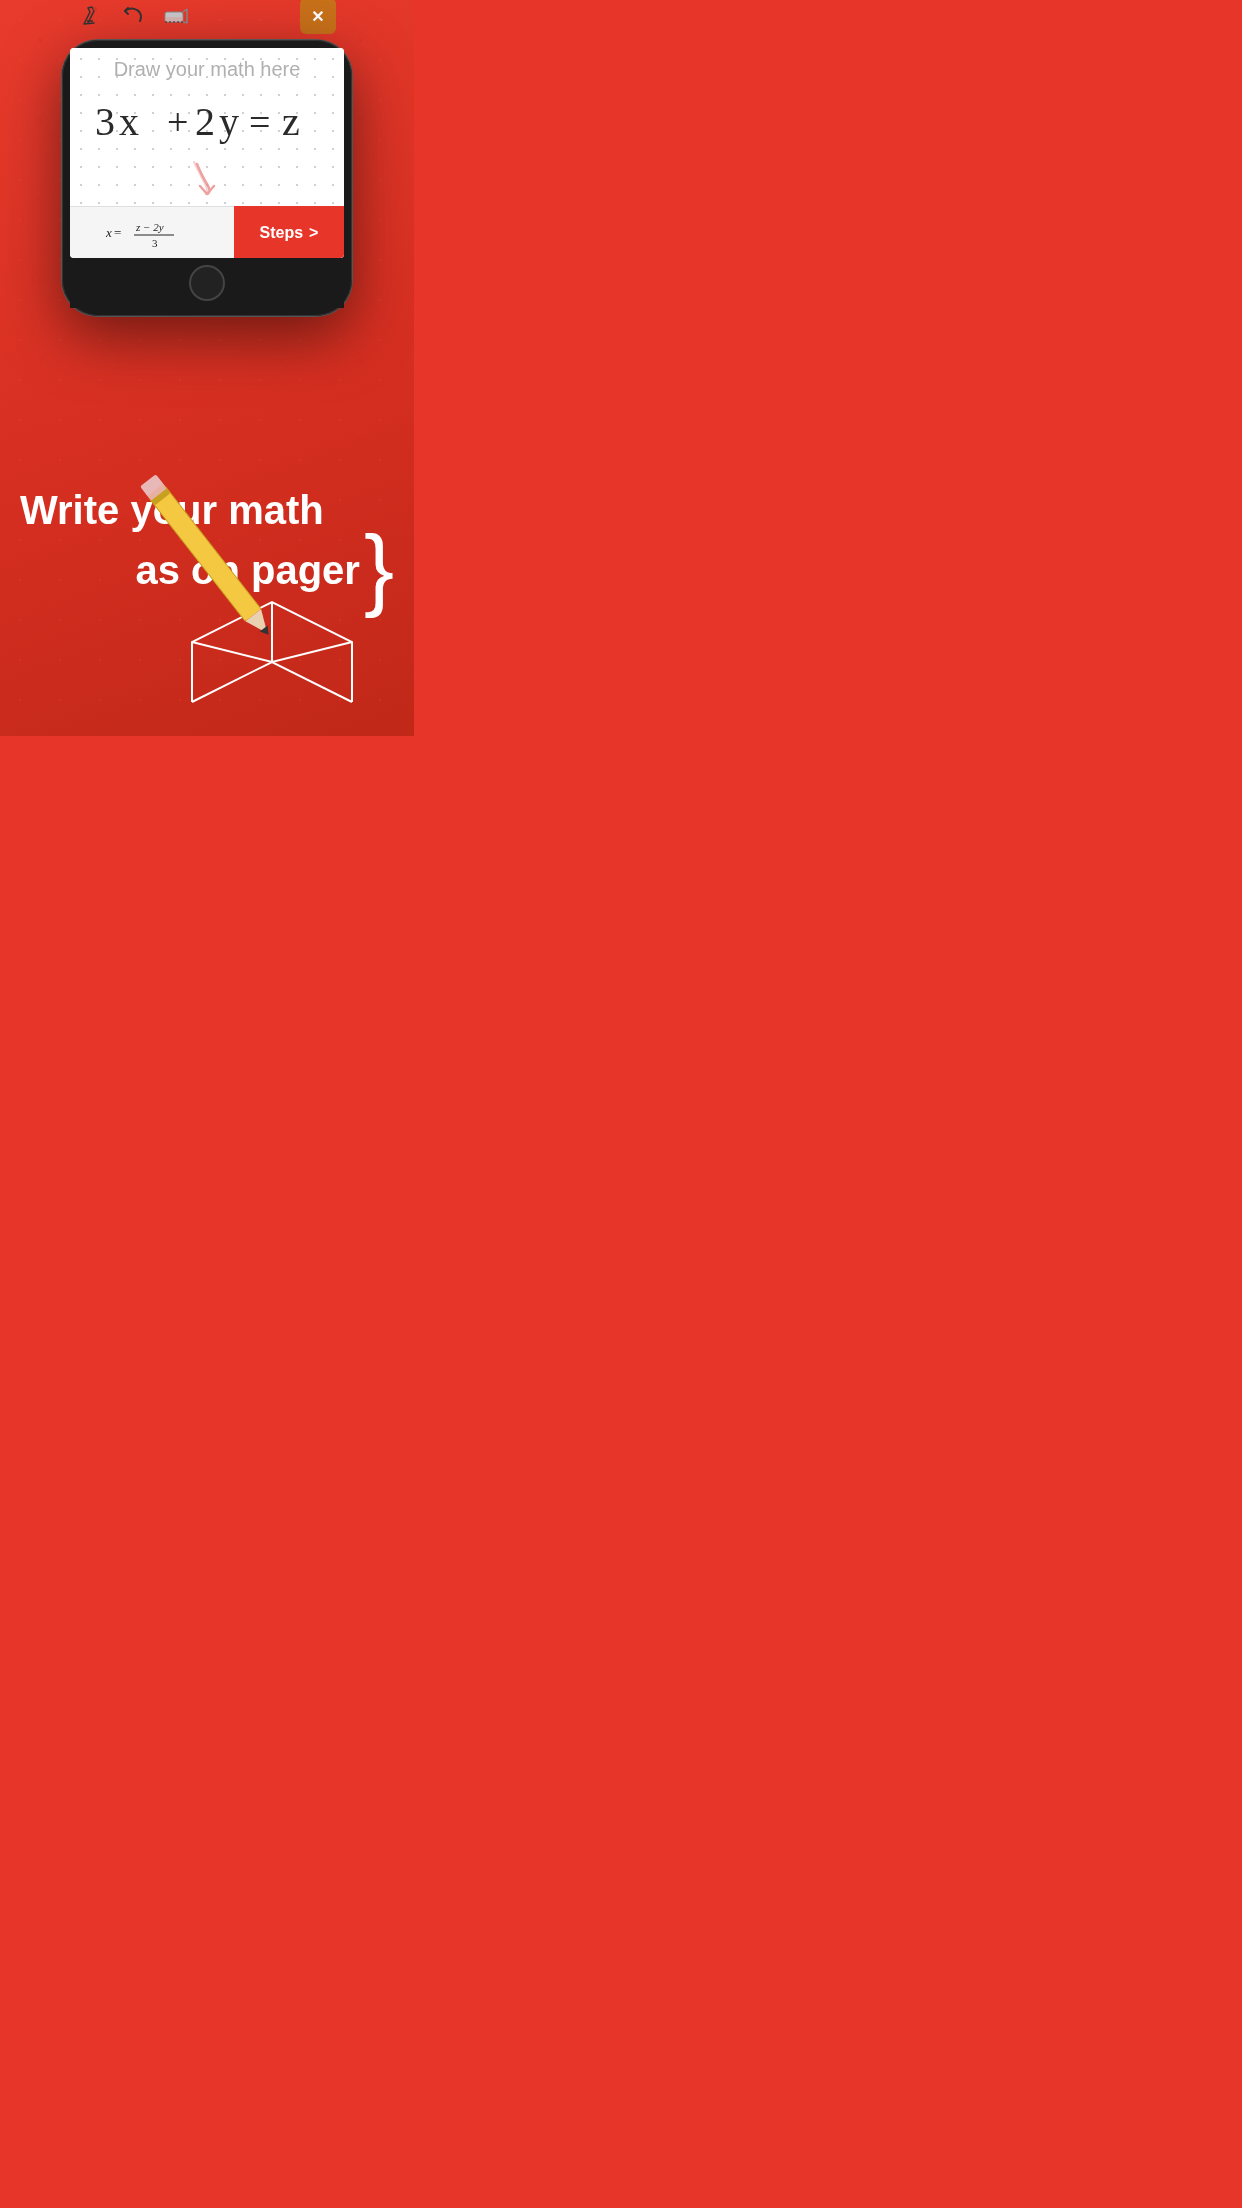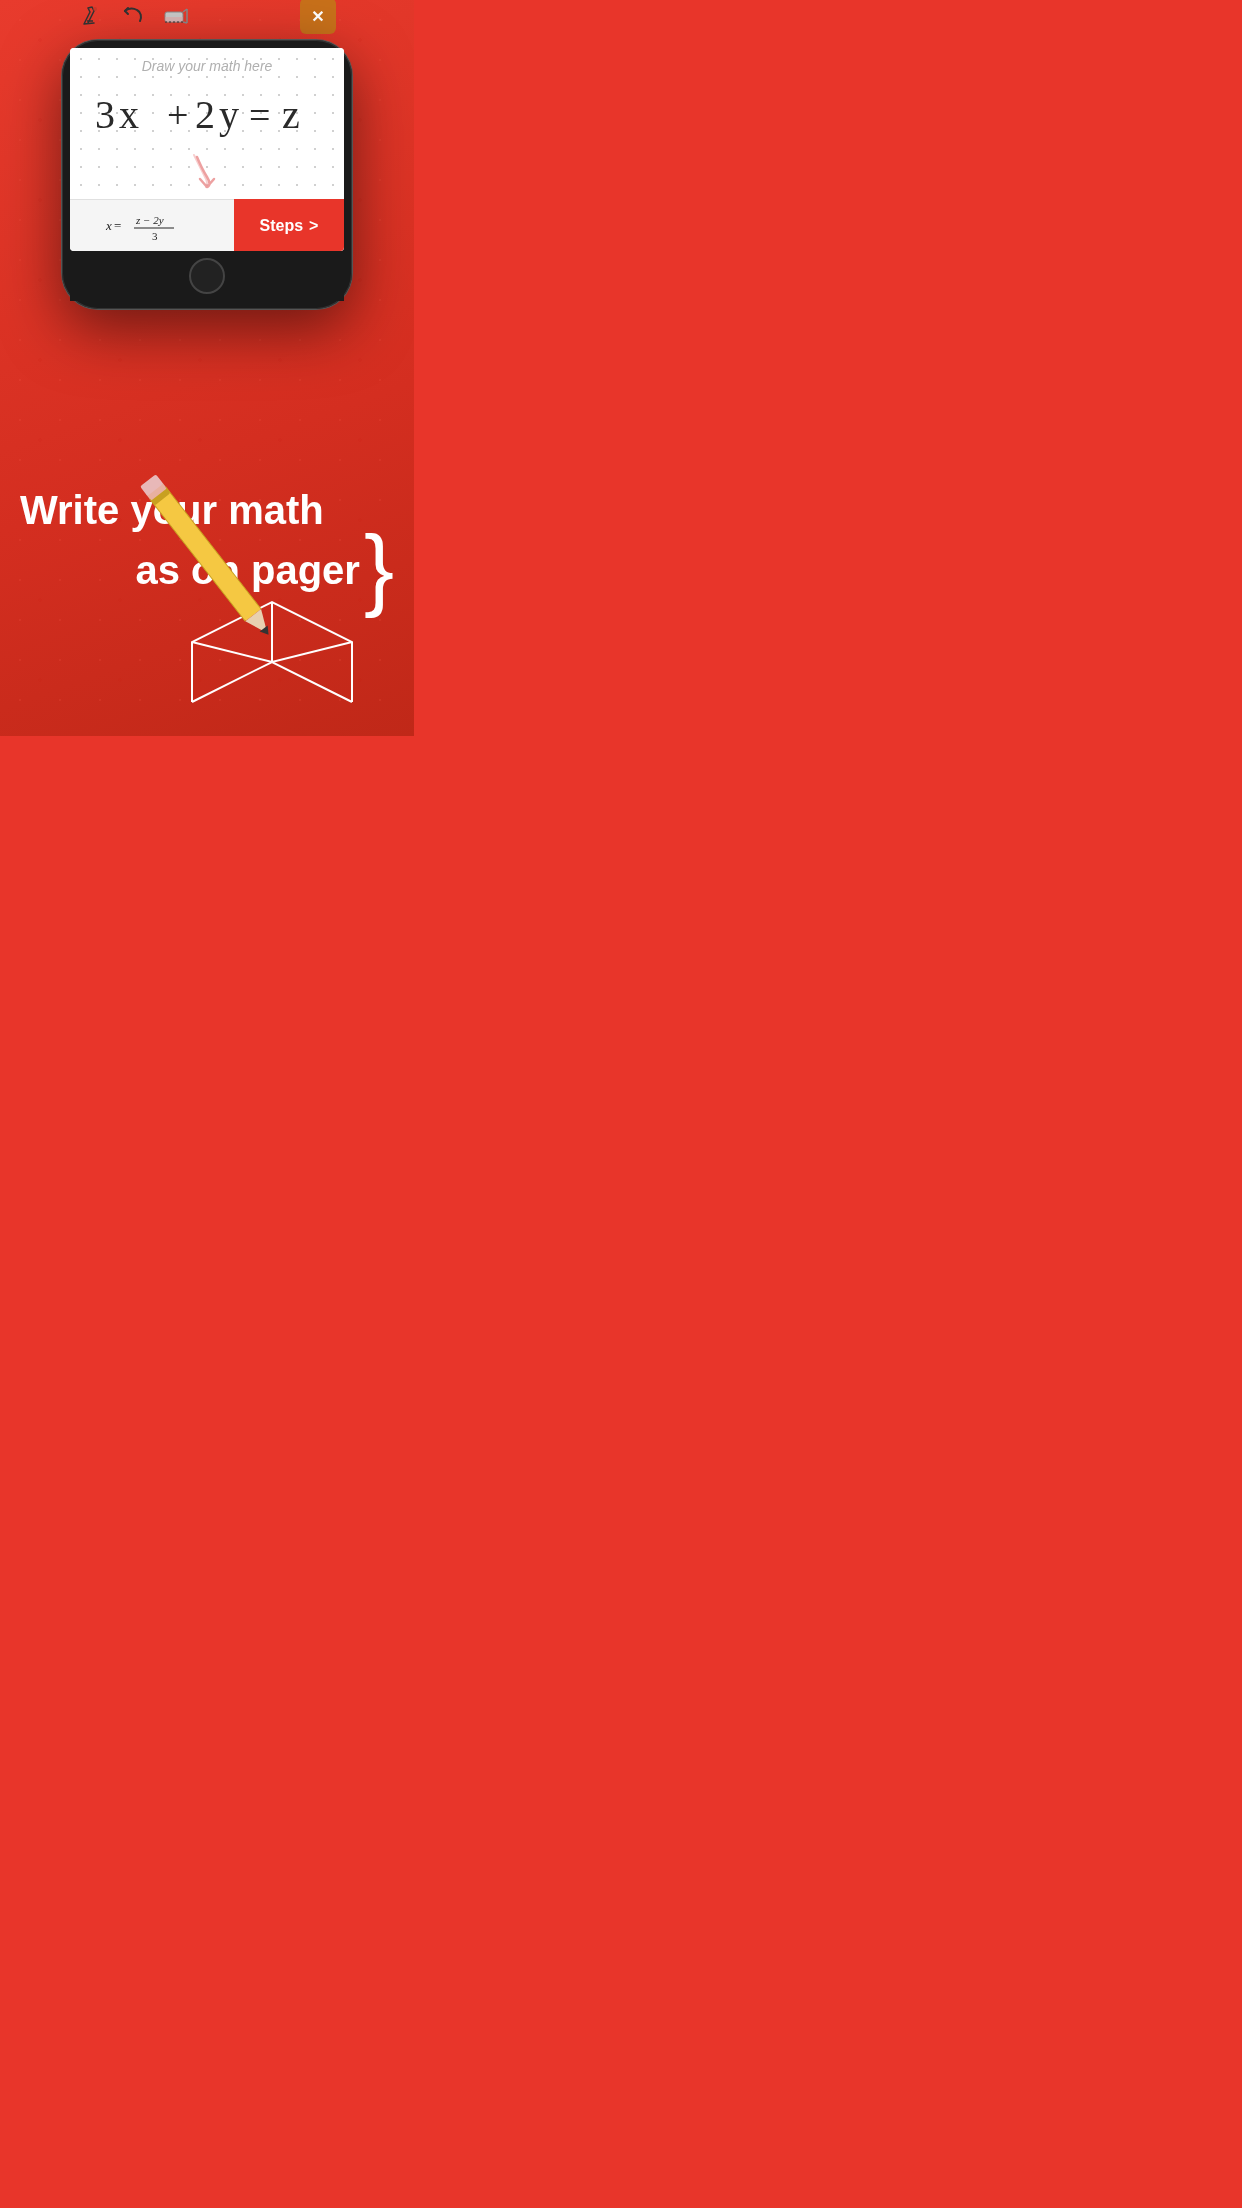--- a/index.html
+++ b/index.html
@@ -105,22 +105,21 @@
       padding: 10px 14px 6px;
       min-height: 140px;
       position: relative;
       background-image: radial-gradient(circle, #d0d0d0 1px, transparent 1px);
       background-size: 18px 18px;
       background-position: 2px 2px;
     }
 
     .draw-placeholder {
       color: #b0b0b0;
-      font-style: italic;
-      font-size: 14px;
+      font-size: 20px;
       text-align: center;
       margin-bottom: 6px;
     }
 
     .math-expression {
       font-size: 42px;
       font-weight: 300;
       color: #2a2a2a;
       letter-spacing: 4px;
       text-align: right;

